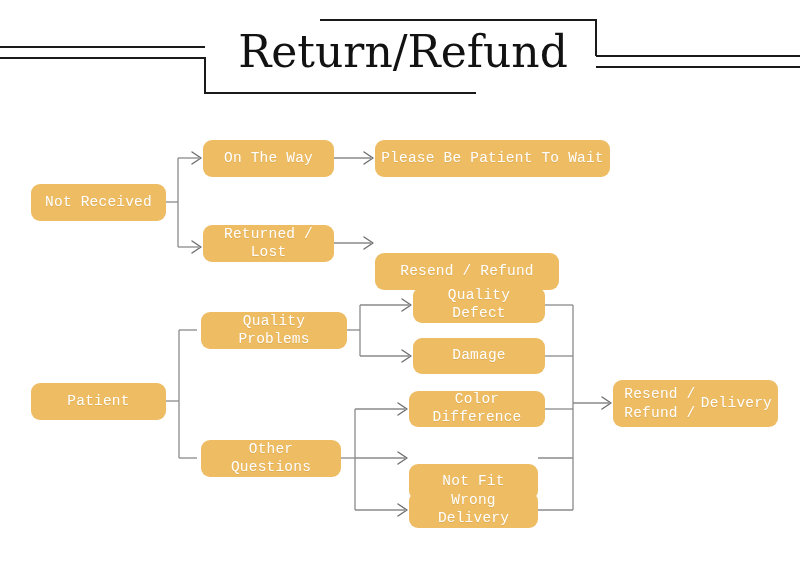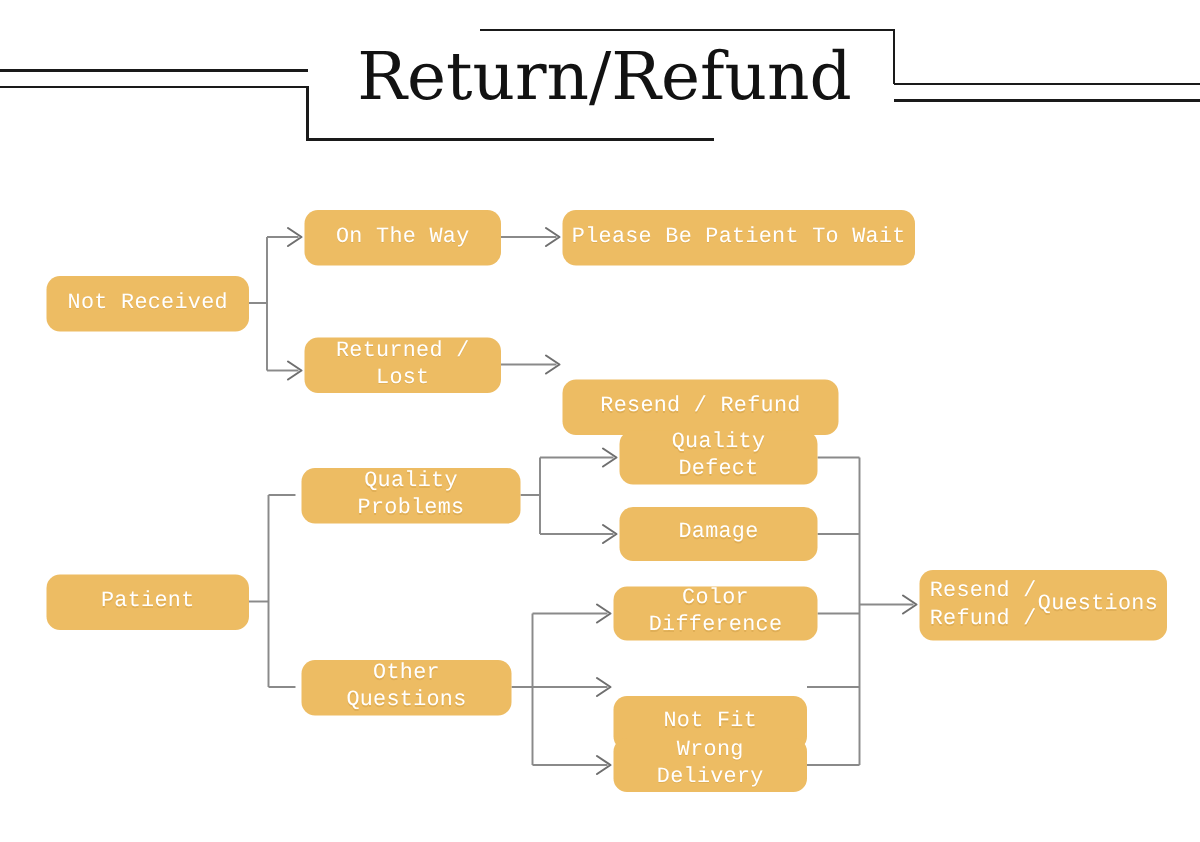--- a/index.html
+++ b/index.html
@@ -153,16 +153,16 @@
   <div class="node" style="left:413px; top:338px; width:132px; height:36px;">Damage</div>
 
   <div class="node" style="left:409px; top:391px; width:136px; height:36px;">Color Difference</div>
 
   <div class="node" style="left:409px; top:464px; width:129px; height:36px;">Not Fit</div>
 
   <div class="node" style="left:409px; top:492px; width:129px; height:36px;">Wrong Delivery</div>
 
   <div class="node two-line" style="left:613px; top:380px; width:165px; height:47px; flex-direction:row;">
     <span>Resend / Refund /</span>
-    <span>Questions</span>
+    <span>Delivery</span>
   </div>
 
 </div>
 
 </body></html>

